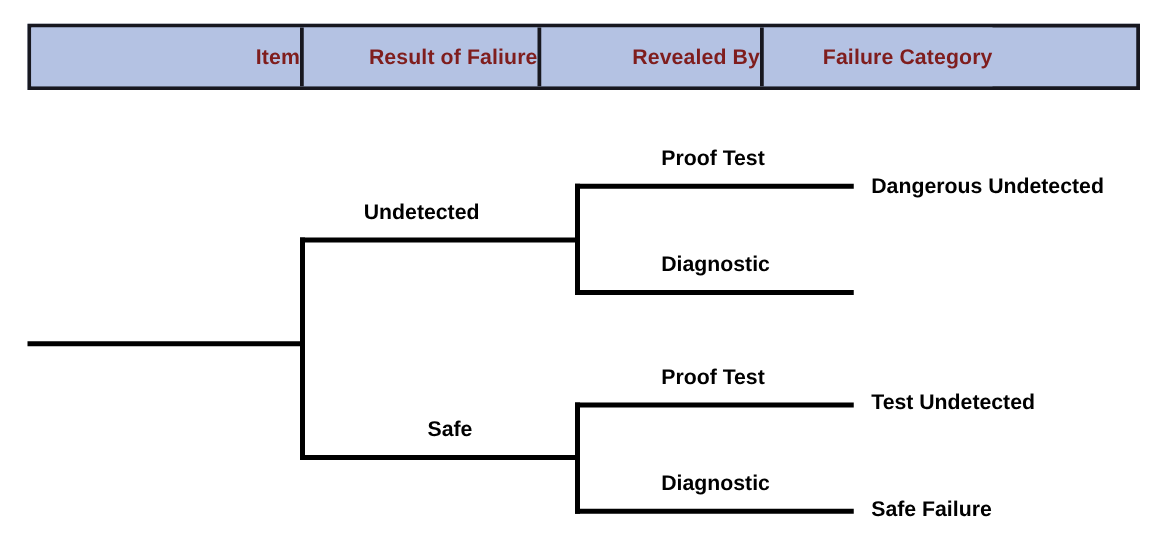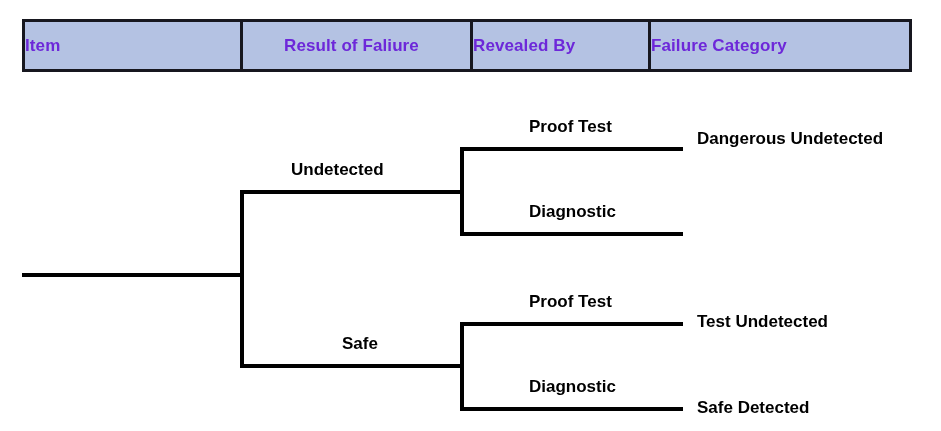--- a/index.html
+++ b/index.html
@@ -29,23 +29,23 @@
     box-sizing: border-box;
     border: 3px solid #17171f;
     background: #b4c2e3;
     display: flex;
   }
   .hdr-cell {
     box-sizing: border-box;
     height: 100%;
     display: flex;
     align-items: center;
-    justify-content: flex-start;
+    justify-content: flex-end;
     background: #b4c2e3;
-    color: #6d28d9;
+    color: #7f1d1d;
     font-size: 17px;
     font-weight: bold;
     letter-spacing: 0.1px;
     white-space: nowrap;
   }
   .hdr-cell + .hdr-cell {
     border-left: 3px solid #17171f;
   }
 
   
@@ -76,21 +76,21 @@
 </style>
 </head>
 <body>
 
 <div id="canvas">
 
   <div class="header-table">
     <div class="hdr-cell" style="width:215px;">
       <span>Item</span>
     </div>
-    <div class="hdr-cell" style="width:230px;padding-left:41px;">
+    <div class="hdr-cell" style="width:190px;padding-left:41px;">
       <span>Result of Faliure</span>
     </div>
     <div class="hdr-cell" style="width:178px;">
       <span>Revealed By</span>
     </div>
     <div class="hdr-cell" style="width:186px;">
       <span>Failure Category</span>
     </div>
   </div>
 
@@ -106,26 +106,26 @@
   <div class="tlabel" style="left:342px; top:335px;">Safe</div>
 
   <div class="vline" style="left:460px; top:147px; height:89px;"></div>
 
   <div class="hline" style="left:460px; top:147px; width:223px;"></div>
   <div class="hline" style="left:460px; top:232px; width:223px;"></div>
 
   <div class="tlabel" style="left:529px; top:118px;">Proof Test</div>
   <div class="tlabel" style="left:529px; top:203px;">Diagnostic</div>
 
-  <div class="leaf-label" style="left:697px; top:130px;">Dangerous Undetected</div>
+  <div class="leaf-label" style="left:697px; top:140px;">Dangerous Undetected</div>
 
   <div class="vline" style="left:460px; top:322px; height:89px;"></div>
 
   <div class="hline" style="left:460px; top:322px; width:223px;"></div>
   <div class="hline" style="left:460px; top:407px; width:223px;"></div>
 
   <div class="tlabel" style="left:529px; top:293px;">Proof Test</div>
   <div class="tlabel" style="left:529px; top:378px;">Diagnostic</div>
 
   <div class="leaf-label" style="left:697px; top:313px;">Test Undetected</div>
-  <div class="leaf-label" style="left:697px; top:399px;">Safe Detected</div>
+  <div class="leaf-label" style="left:697px; top:399px;">Safe Failure</div>
 
 </div>
 
 </body></html>

